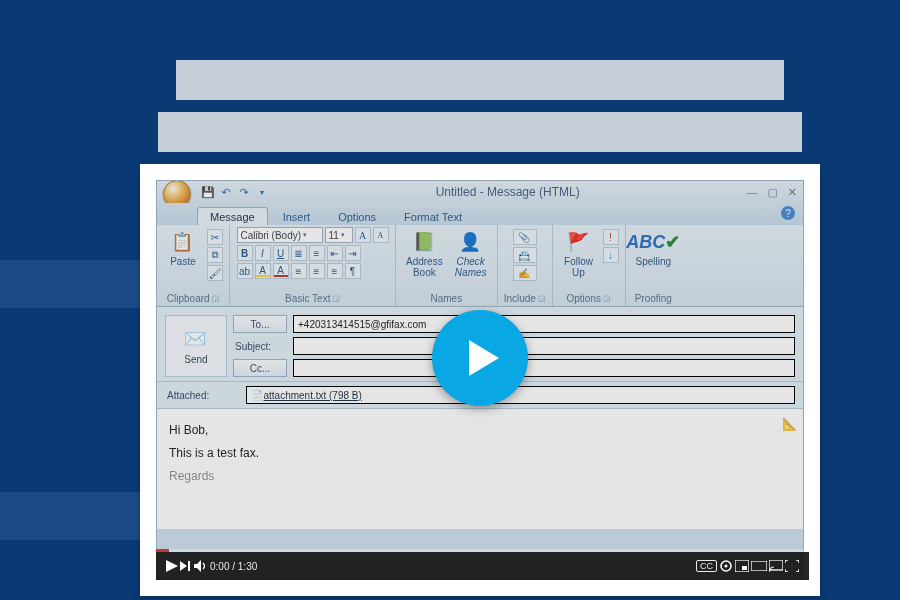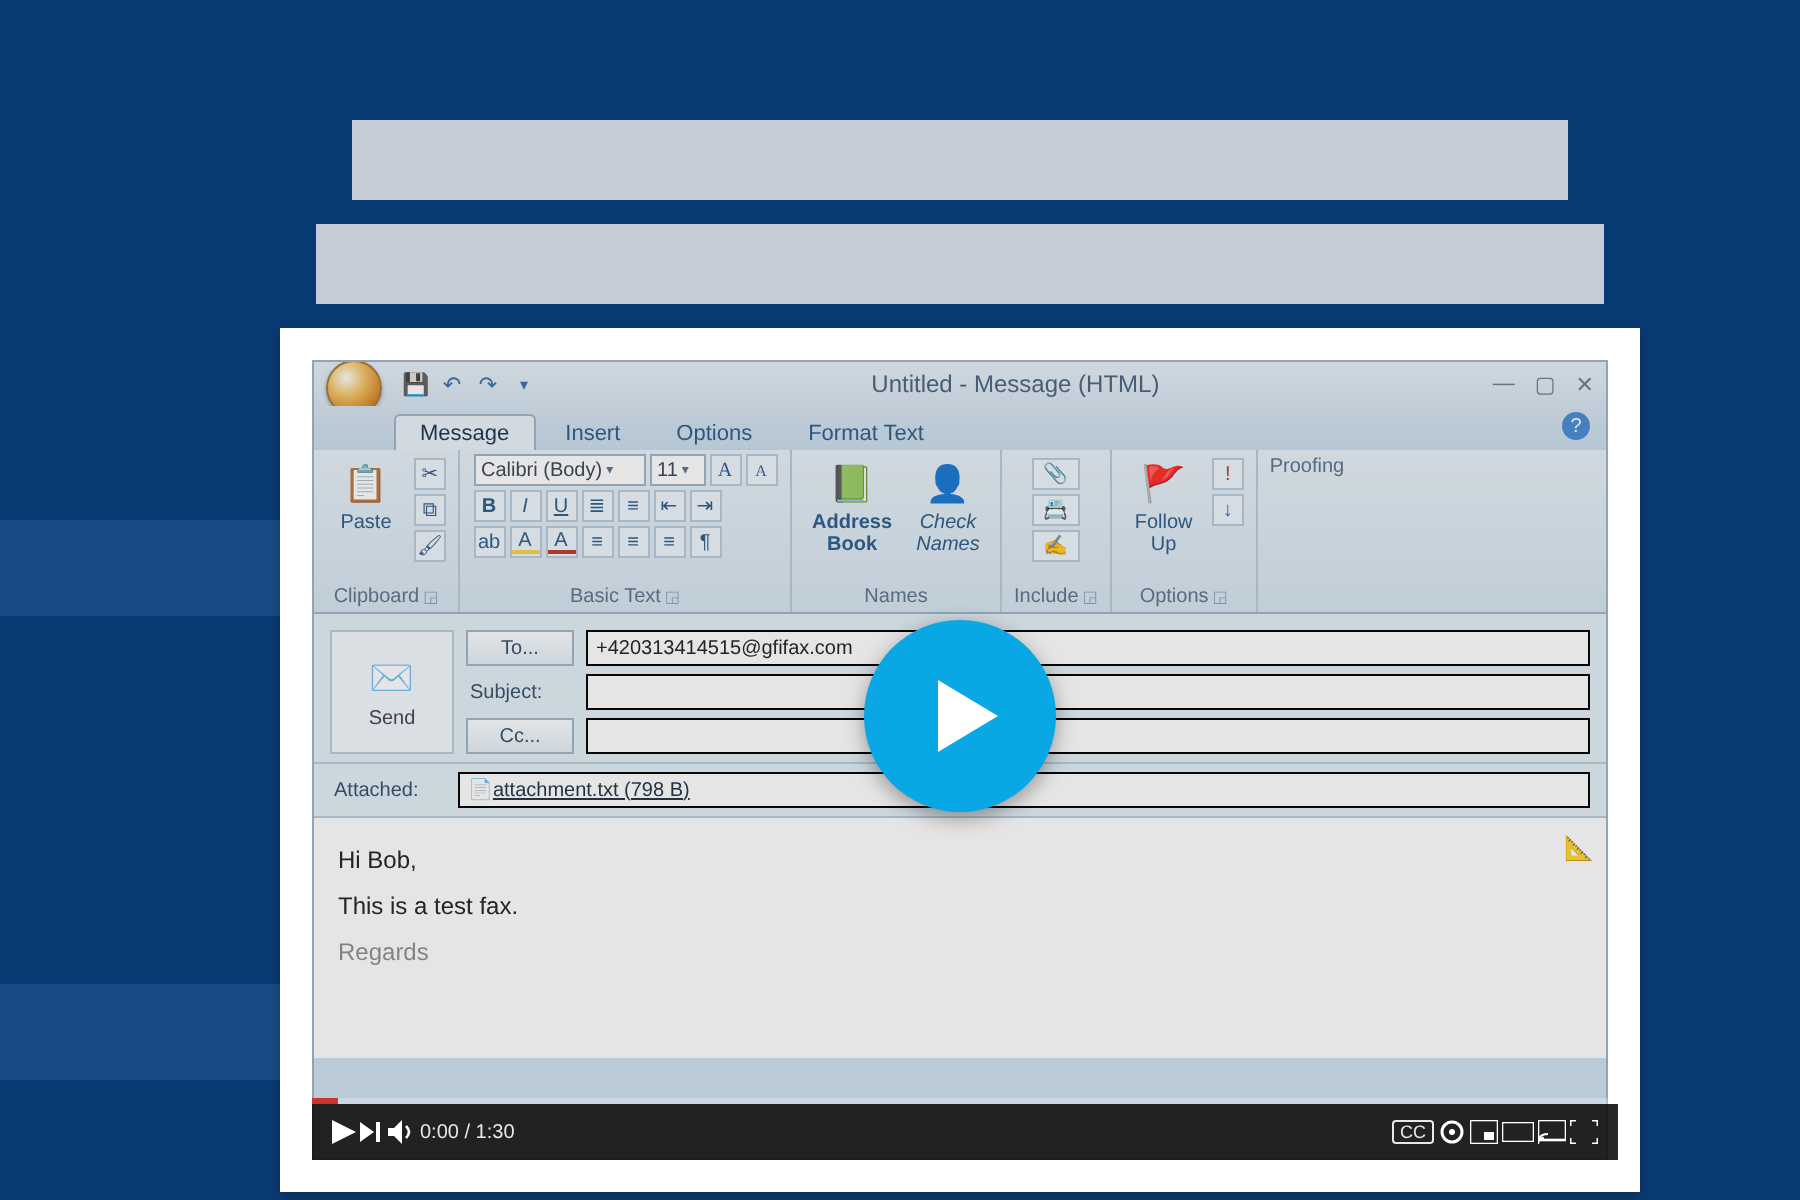--- a/index.html
+++ b/index.html
@@ -76,21 +76,21 @@
   .sendbox { width:62px; border:1px solid #b8cad9; background:#f3f8fc; display:flex; flex-direction:column;
              align-items:center; justify-content:center; gap:4px; padding:6px 0;}
   .sendbox .env { font-size:18px;}
   .fields { flex:1; display:flex; flex-direction:column; gap:4px;}
   .frow { display:flex; align-items:center; gap:6px;}
   .fbtn { width:54px; height:18px; border:1px solid #9fb4c7; background:linear-gradient(#fbfdff,#e3edf5);
           font-size:10px; display:flex; align-items:center; justify-content:center; color:#35506a;}
   .flabel { width:54px; font-size:10px; color:#35506a; text-align:left; padding-left:2px;}
   .finput { flex:1; height:18px; border:1px solid #000000; background:#fff; font-size:10px;
             padding:0 4px; display:flex; align-items:center; color:#222;}
-  .attach-strip { display:flex; align-items:center; gap:2px; padding:4px 8px;
+  .attach-strip { display:flex; align-items:center; gap:19px; padding:4px 8px;
                   background:#e2edf6; border-bottom:1px solid #b8cad9;}
   .attach-chip { display:flex; align-items:center; gap:4px; text-decoration:underline; color:#234; font-size:10px;}
 
   .bodyarea { padding:10px 12px; background:#fff; color:#222; font-size:12px; line-height:1.9; height:120px;
               position:relative;}
   .corner-icons { position:absolute; right:6px; top:4px; font-size:12px; color:#6a87a2; display:flex; gap:2px;}
 
   
   .vcontrols { position:absolute; left:16px; right:11px; bottom:16px; height:28px;
                background:rgba(15,15,15,.9); display:flex; align-items:center; gap:2px;
@@ -222,21 +222,21 @@
           <div class="group-label">
               <span>Basic Text</span>
               <span class="dlg">◲</span>
             </div>
         </div>
 
         <div class="group">
           <div class="group-body">
             <div class="bigbtn">
               <div class="ic">📗</div>
-              <div class="lbl" style="white-space:pre;font-weight:bold;">Address
+              <div class="lbl" style="white-space:pre;">Address
 Book</div>
             </div>
             <div class="bigbtn">
               <div class="ic">👤</div>
               <div class="lbl" style="white-space:pre;font-style:italic;">Check
 Names</div>
             </div>
           </div>
           <div class="group-label">
               <span>Names</span>
@@ -267,20 +267,26 @@
               <span class="minibtn" style="color:#2a74c4;">↓</span>
             </div>
           </div>
           <div class="group-label">
               <span>Options</span>
               <span class="dlg">◲</span>
             </div>
         </div>
 
         <div class="group" style="border-right:none;">
+          <div class="group-body">
+            <div class="bigbtn">
+              <div class="ic" style="font-style:italic;font-weight:bold;color:#2a74c4;">ABC<span style="color:#2e8b3d;font-style:normal;">✔</span></div>
+              <div class="lbl">Spelling</div>
+            </div>
+          </div>
           <div class="group-label">
               <span>Proofing</span>
             </div>
         </div>
       </div>
 
       <div class="compose">
         <div class="sendbox">
           <span class="env">✉️</span>
           <span style="font-size:10px;">Send</span>

